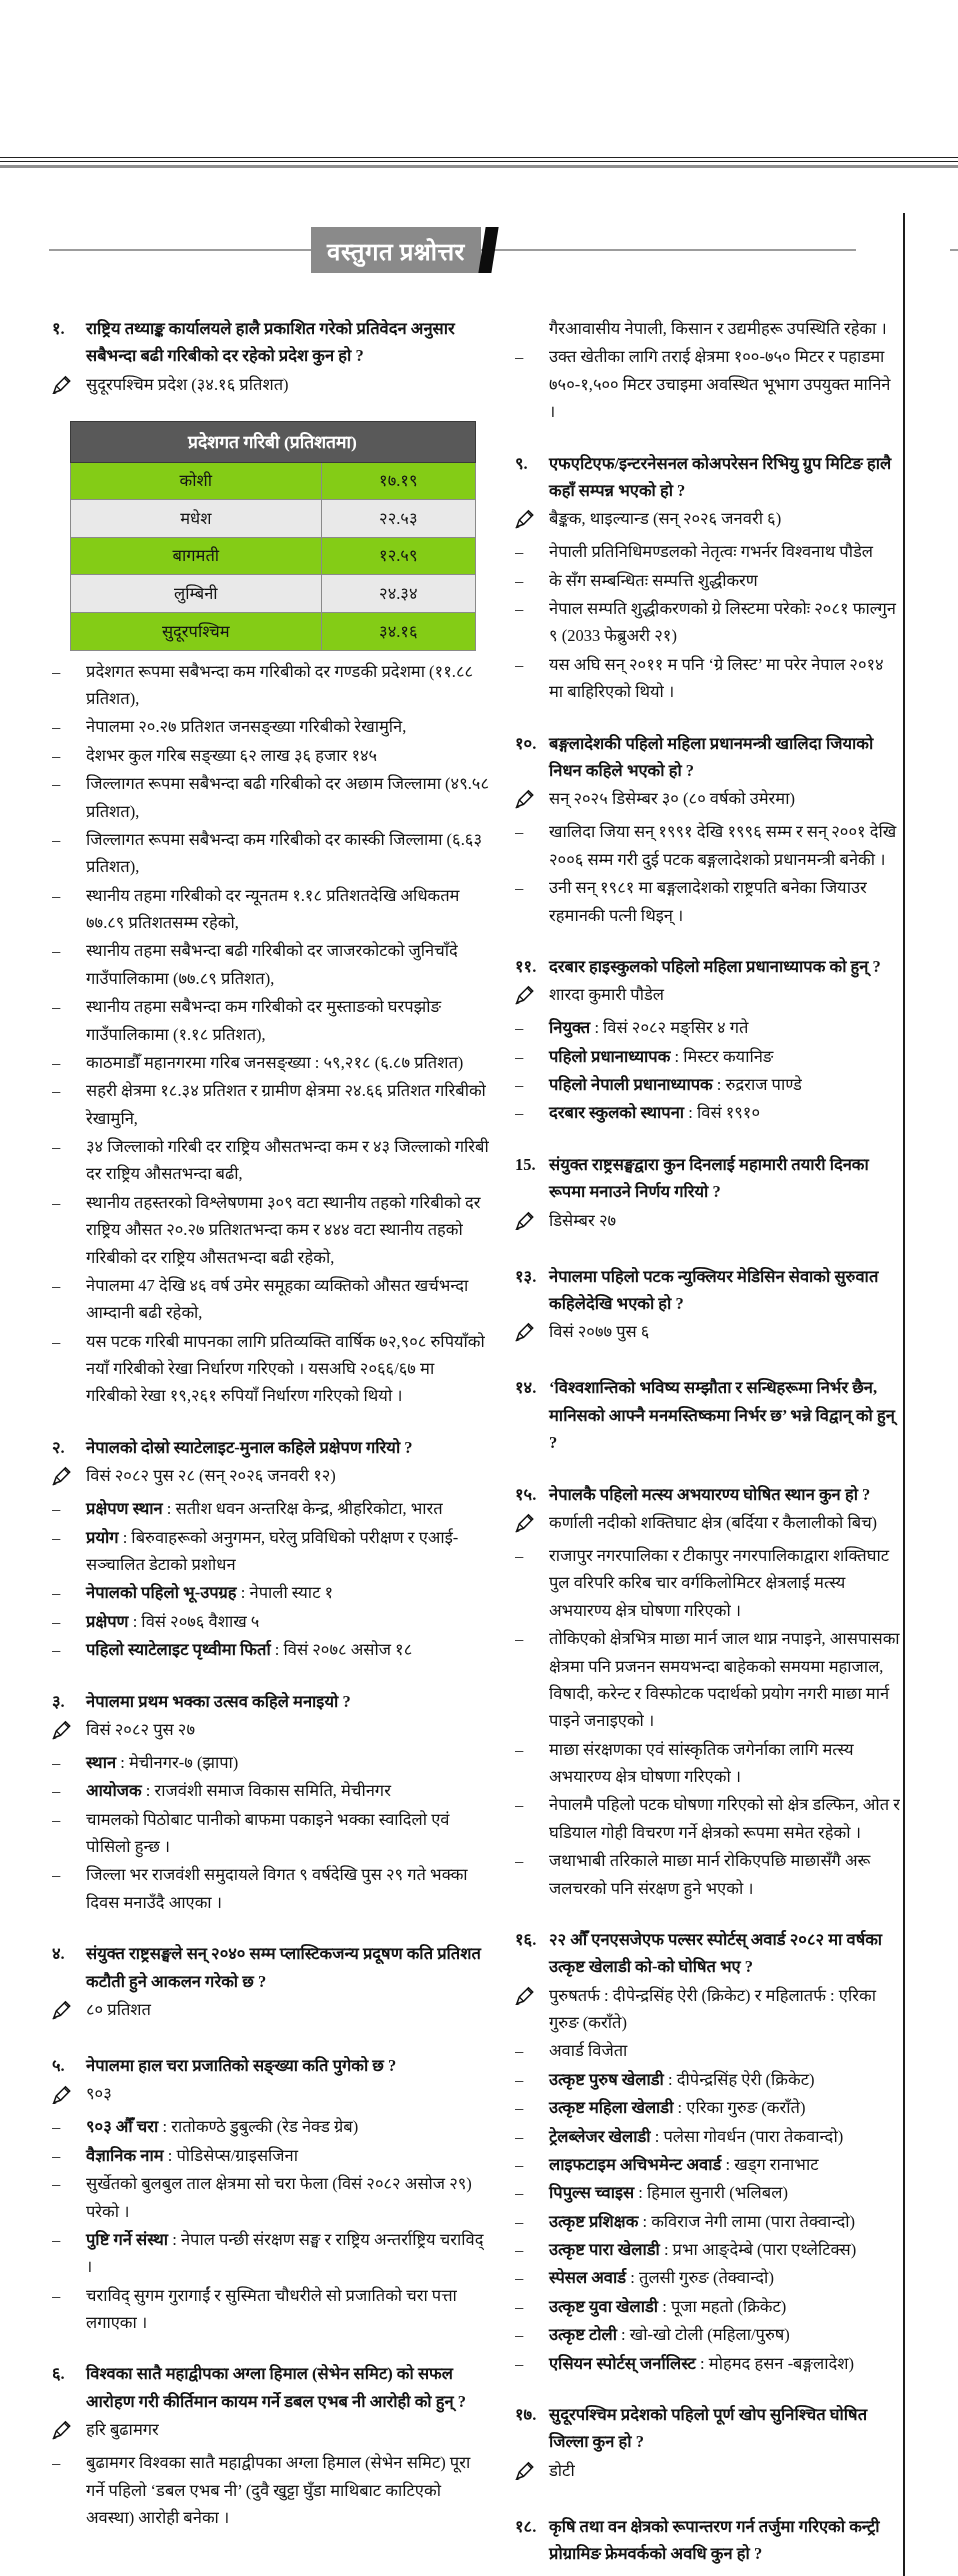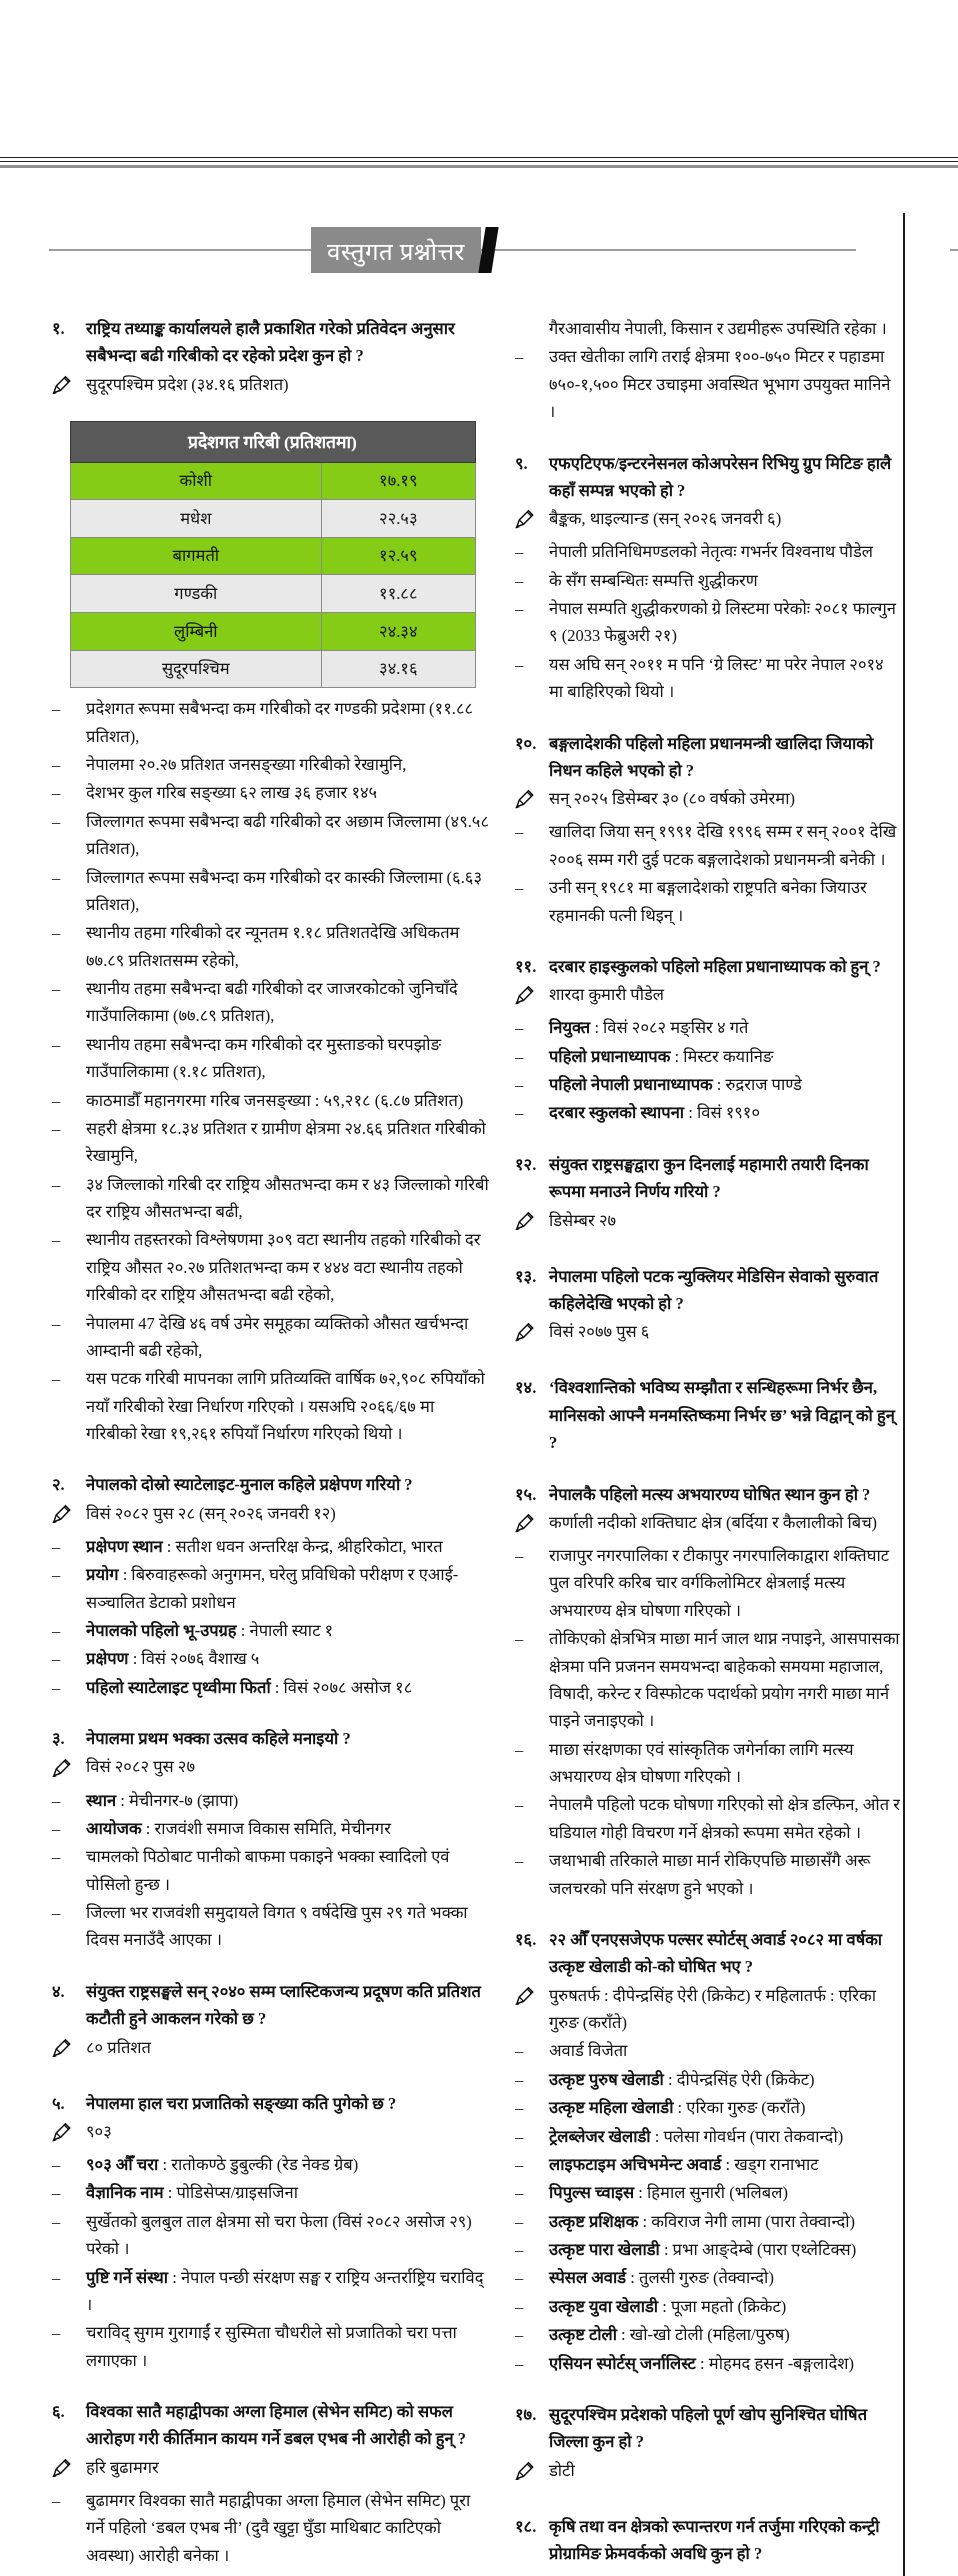--- a/index.html
+++ b/index.html
@@ -13,21 +13,21 @@
   
   .midrule{position:absolute;left:49px;top:249px;width:807px;height:2.1px;background:#9c9c9c;}
   .midrule-stub{position:absolute;left:950px;top:249px;width:9.3px;height:2.1px;background:#9c9c9c;}
   
   .vrule{position:absolute;left:903px;top:213px;width:1.5px;height:2983px;background:#1c1c1c;}
   
   .banner{position:absolute;left:311px;top:227px;width:170px;height:46px;background:#8a8a8a;
           display:flex;align-items:center;justify-content:center;}
   .banner .edge{position:absolute;right:-14.4px;top:0;width:13.4px;height:100%;background:#0d0d0d;
                 transform:skewX(-9deg);}
-  .banner .ttl{color:#ffffff;font-weight:normal;font-size:24px;letter-spacing:0.5px;white-space:nowrap;}
+  .banner .ttl{color:#ffffff;font-weight:bold;font-size:24px;letter-spacing:0.5px;white-space:nowrap;}
   
   .col{position:absolute;top:315px;height:2869px;font-size:16.5px;line-height:1.66;overflow:hidden;}
   .col-left{left:52px;width:437px;}
   .col-right{left:515px;width:385px;}
   .row{display:flex;align-items:flex-start;margin-top:1px;}
   .row .mk{flex:0 0 34px;}
   .row .txt{flex:1 1 auto;}
   .row.q{font-weight:bold;margin-top:24px;}
   .col .row:first-child{margin-top:0;}
   .row.a .mk svg{width:19.6px;height:19.6px;margin-top:4.1px;}
@@ -82,24 +82,20 @@
           </tr>
           <tr>
             <td>मधेश</td>
             <td>२२.५३</td>
           </tr>
           <tr>
             <td>बागमती</td>
             <td>१२.५९</td>
           </tr>
           <tr>
-            <td>गण्डकी</td>
-            <td>११.८८</td>
-          </tr>
-          <tr>
             <td>लुम्बिनी</td>
             <td>२४.३४</td>
           </tr>
           <tr>
             <td>सुदूरपश्चिम</td>
             <td>३४.१६</td>
           </tr>
         </tbody>
       </table>
       <div class="row b">
@@ -366,21 +362,21 @@
       </div>
       <div class="row b">
         <div class="mk">–</div>
         <div class="txt"><b>पहिलो नेपाली प्रधानाध्यापक</b> : रुद्रराज पाण्डे</div>
       </div>
       <div class="row b">
         <div class="mk">–</div>
         <div class="txt"><b>दरबार स्कुलको स्थापना</b> : विसं १९१०</div>
       </div>
       <div class="row q">
-        <div class="mk">१२.</div>
+        <div class="mk">15.</div>
         <div class="txt">संयुक्त राष्ट्रसङ्घद्वारा कुन दिनलाई महामारी तयारी दिनका रूपमा मनाउने निर्णय गरियो ?</div>
       </div>
       <div class="row a">
         <div class="mk"><svg viewBox="0 0 32 32">
             <path d="M3 29 L7 18 L22 3 L29 10 L14 25 Z" fill="none" stroke="#111" stroke-width="2.4"></path>
             <path d="M7 18 L14 25" stroke="#111" stroke-width="2"></path>
             <path d="M20 5 L27 12" stroke="#111" stroke-width="2.4"></path>
             <path d="M1 31 L7 29" stroke="#111" stroke-width="2"></path>
           </svg></div>
         <div class="txt">डिसेम्बर २७</div>

